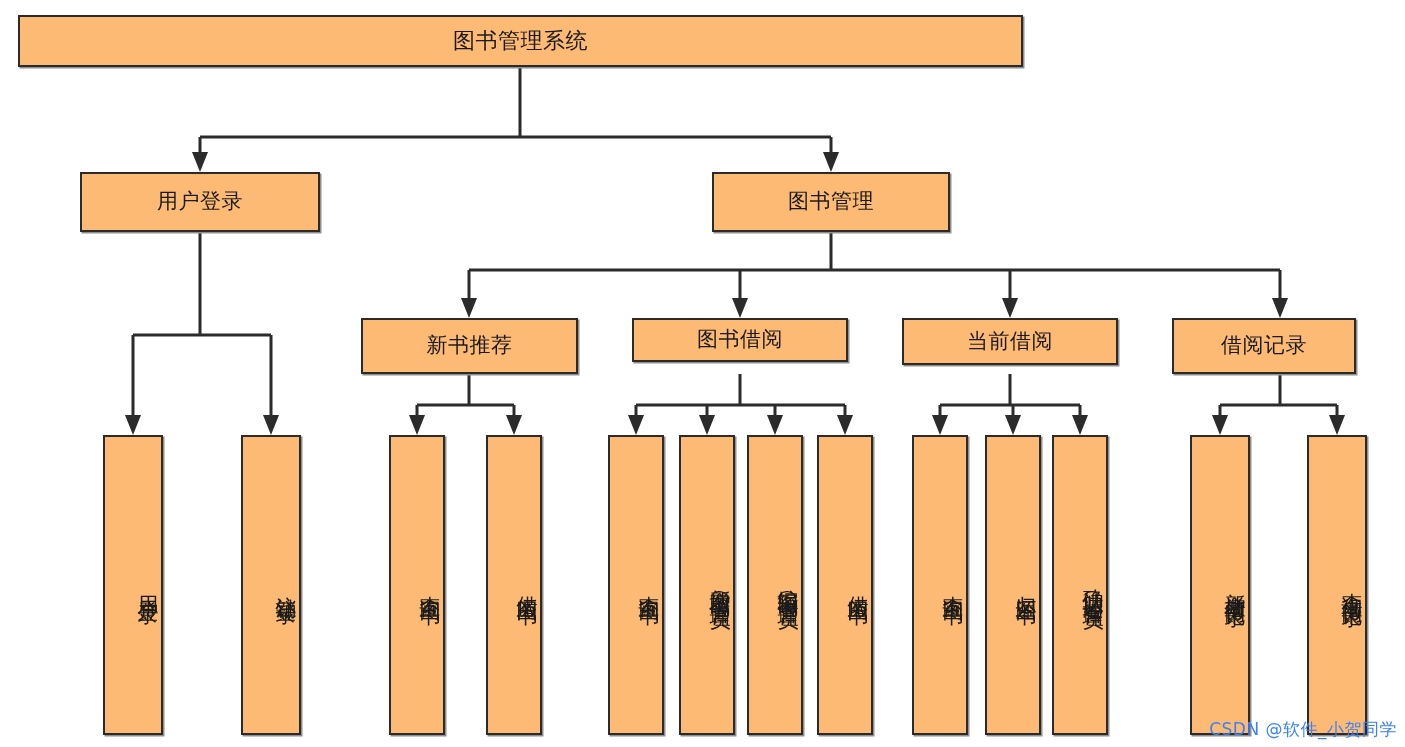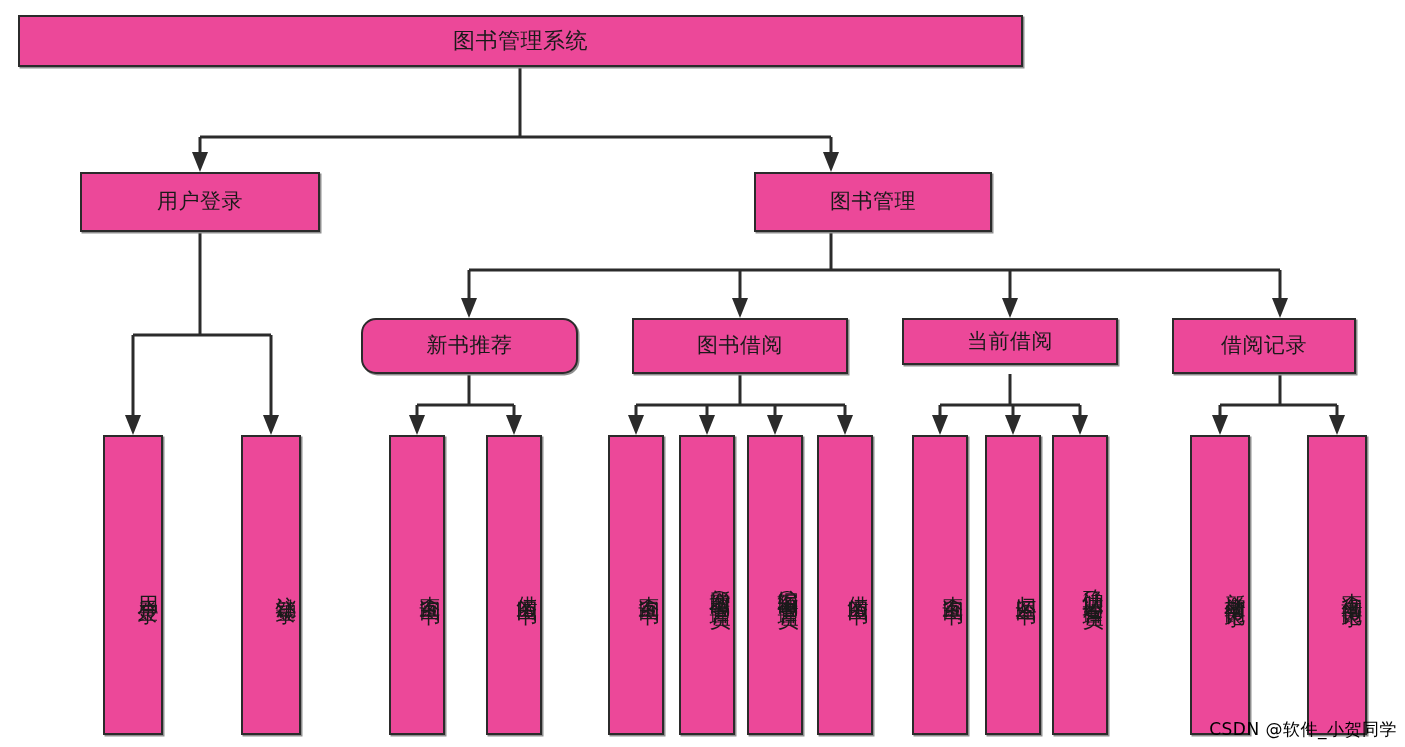--- a/index.html
+++ b/index.html
@@ -22,21 +22,21 @@
     position: absolute;
     left: 0;
     top: 0;
     width: 1405px;
     height: 747px;
     pointer-events: none;
   }
   .node {
     position: absolute;
     box-sizing: border-box;
-    background: #ec4899;
+    background: #fdba74;
     border: 2px solid #2b2b2b;
     box-shadow: 1.5px 1.5px 0 #8f8f8f;
     display: flex;
     align-items: center;
     justify-content: center;
     color: #1a1a1a;
   }
   .node.horizontal {
     font-size: 21px;
     letter-spacing: 0.5px;
@@ -53,21 +53,21 @@
     justify-content: center;
   }
   .node.root {
     font-size: 22px;
   }
   #watermark {
     position: absolute;
     right: 8px;
     bottom: 6px;
     font-size: 17px;
-    color: #000000;
+    color: #3b82f6;
     white-space: nowrap;
     letter-spacing: 0.5px;
   }
 </style>
 </head>
 <body>
 
 <div id="diagram-root">
 
   <svg id="edge-layer" viewBox="0 0 1405 747" xmlns="http://www.w3.org/2000/svg">
@@ -125,27 +125,27 @@
       <path d="M 1329 415 L 1345 415 L 1337 435 Z" fill="#2b2b2b"></path>
     </svg>
 
   <div id="node-layer">
       <div class="node horizontal root" style="left: 18px; top: 15px; width: 1005px; height: 52px;">
         <span>图书管理系统</span>
       </div>
       <div class="node horizontal" style="left: 80px; top: 172px; width: 240px; height: 60px;">
         <span>用户登录</span>
       </div>
-      <div class="node horizontal" style="left: 712px; top: 172px; width: 238px; height: 60px; margin-left: 42px;">
+      <div class="node horizontal" style="left: 712px; top: 172px; width: 238px; height: 60px;">
         <span>图书管理</span>
       </div>
-      <div class="node horizontal" style="left: 361px; top: 318px; width: 217px; height: 56px; border-radius: 15px;">
+      <div class="node horizontal" style="left: 361px; top: 318px; width: 217px; height: 56px;">
         <span>新书推荐</span>
       </div>
-      <div class="node horizontal" style="left: 632px; top: 318px; width: 216px; height: 56px;">
+      <div class="node horizontal" style="left: 632px; top: 318px; width: 216px; height: 44px;">
         <span>图书借阅</span>
       </div>
       <div class="node horizontal" style="left: 902px; top: 318px; width: 216px; height: 47px;">
         <span>当前借阅</span>
       </div>
       <div class="node horizontal" style="left: 1172px; top: 318px; width: 184px; height: 56px;">
         <span>借阅记录</span>
       </div>
       <div class="node vertical" style="left: 103px; top: 435px; width: 60px; height: 300px;">
         <span>用户登录</span>

